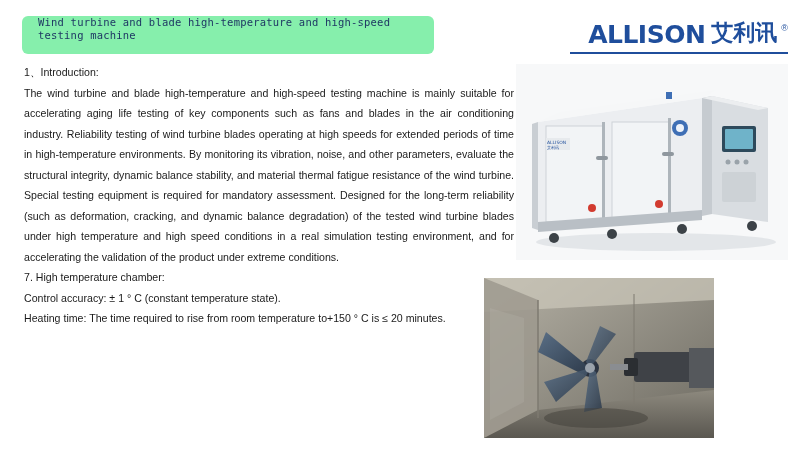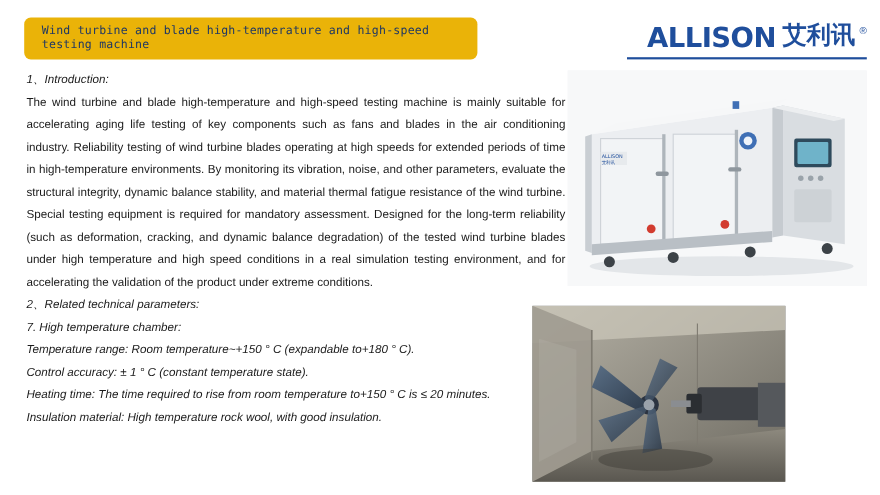--- a/index.html
+++ b/index.html
@@ -15,24 +15,23 @@
     position: relative;
   }
 
   
   .title-banner {
     position: absolute;
     left: 22px;
     top: 16px;
     width: 412px;
     height: 38px;
-    background: #eab308;
+    background: #86efac;
     border-radius: 6px;
     display: flex;
-    align-items: center;
   }
   .title-banner .title-text {
     font-family: "DejaVu Sans Mono", monospace;
     font-size: 10.5px;
     color: #1f3864;
     letter-spacing: 0.2px;
     padding-left: 16px;
     line-height: 1.2;
   }
 
@@ -88,21 +87,20 @@
   }
   .body-col p {
     margin: 0;
   }
   .para-block {
     text-align: justify;
     text-justify: inter-word;
   }
   .line {
     white-space: pre-wrap;
-    font-style: italic;
   }
 
   
   .photo-machine {
     position: absolute;
     left: 516px;
     top: 64px;
     width: 272px;
     height: 196px;
     background: #f4f6f8;
@@ -129,26 +127,23 @@
 <div class="brand">
   <span class="brand-latin">ALLISON</span>
   <span class="brand-cn">艾利讯</span>
   <span class="brand-reg">®</span>
 </div>
 <div class="brand-underline"></div>
 
 <div class="body-col">
   <p class="line">1、Introduction:</p>
   <p class="para-block">The wind turbine and blade high-temperature and high-speed testing machine is mainly suitable for accelerating aging life testing of key components such as fans and blades in the air conditioning industry. Reliability testing of wind turbine blades operating at high speeds for extended periods of time in high-temperature environments. By monitoring its vibration, noise, and other parameters, evaluate the structural integrity, dynamic balance stability, and material thermal fatigue resistance of the wind turbine. Special testing equipment is required for mandatory assessment. Designed for the long-term reliability (such as deformation, cracking, and dynamic balance degradation) of the tested wind turbine blades under high temperature and high speed conditions in a real simulation testing environment, and for accelerating the validation of the product under extreme conditions.</p>
-  <p class="line">2、Related technical parameters:</p>
   <p class="line">7. High temperature chamber:</p>
-  <p class="line">Temperature range: Room temperature~+150 ° C (expandable to+180 ° C).</p>
   <p class="line">Control accuracy: ± 1 ° C (constant temperature state).</p>
   <p class="line">Heating time: The time required to rise from room temperature to+150 ° C is ≤ 20 minutes.</p>
-  <p class="line">Insulation material: High temperature rock wool, with good insulation.</p>
 
 </div>
 
 <div class="photo-machine">
   <svg width="272" height="196" viewBox="0 0 272 196">
 
     <rect x="0" y="0" width="272" height="196" fill="#f7f8f9"></rect>
 
     <ellipse cx="140" cy="178" rx="120" ry="9" fill="#e3e6e9"></ellipse>
 

